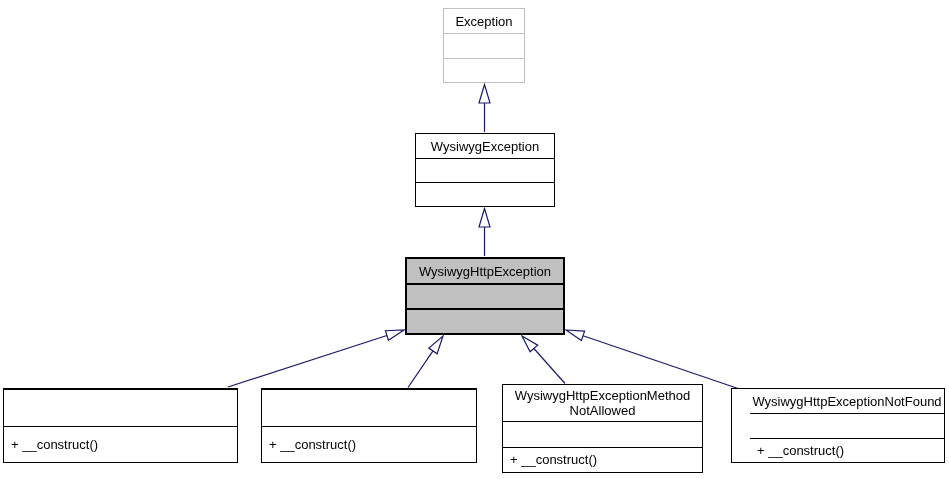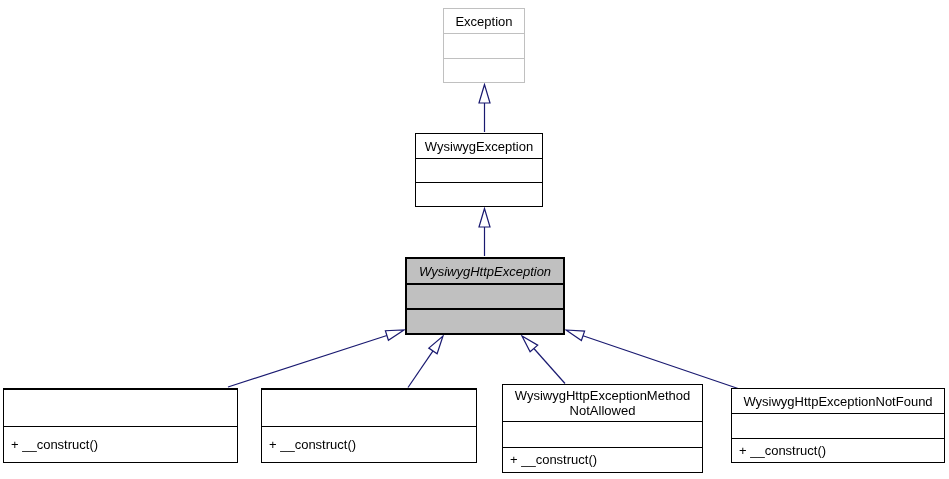--- a/index.html
+++ b/index.html
@@ -38,26 +38,26 @@
   .node.external{border-color:var(--ext-border,#c0c0c0);}
   .node.external .empty-cell{border-top-color:var(--ext-border,#c0c0c0);}
   .node.selected{
     background:var(--sel-fill,#c0c0c0);
     border-width:2px;
   }
   .node.selected .empty-cell{border-top-width:2px;}
 
   
   #n-exception{left:443px;top:8px;width:82px;height:75px;}
-  #n-wysiwyg-exception{left:415px;top:133px;width:128px;height:74px;}
-  #n-wysiwyg-http-exception{left:405px;top:257px;width:160px;height:78px;font-style:italic;}
+  #n-wysiwyg-exception{left:415px;top:133px;width:140px;height:74px;}
+  #n-wysiwyg-http-exception{left:405px;top:257px;width:160px;height:78px;}
   #n-bad-request{left:3px;top:388px;width:235px;height:75px;}
   #n-forbidden{left:261px;top:388px;width:216px;height:75px;}
   #n-method-not-allowed{left:502px;top:384px;width:201px;height:89px;}
-  #n-not-found{left:731px;top:388px;width:214px;height:75px;}
+  #n-not-found{left:731px;top:388px;width:214px;height:75px;padding-left:18px;}
 </style>
 </head>
 <body>
 
 <div class="stage">
 
   <svg class="edges" viewBox="0 0 949 479" aria-hidden="true">
 
     <line x1="484.5" y1="132" x2="484.5" y2="103"></line>
     <polygon points="484.5,84.5 479,103 490,103"></polygon>

